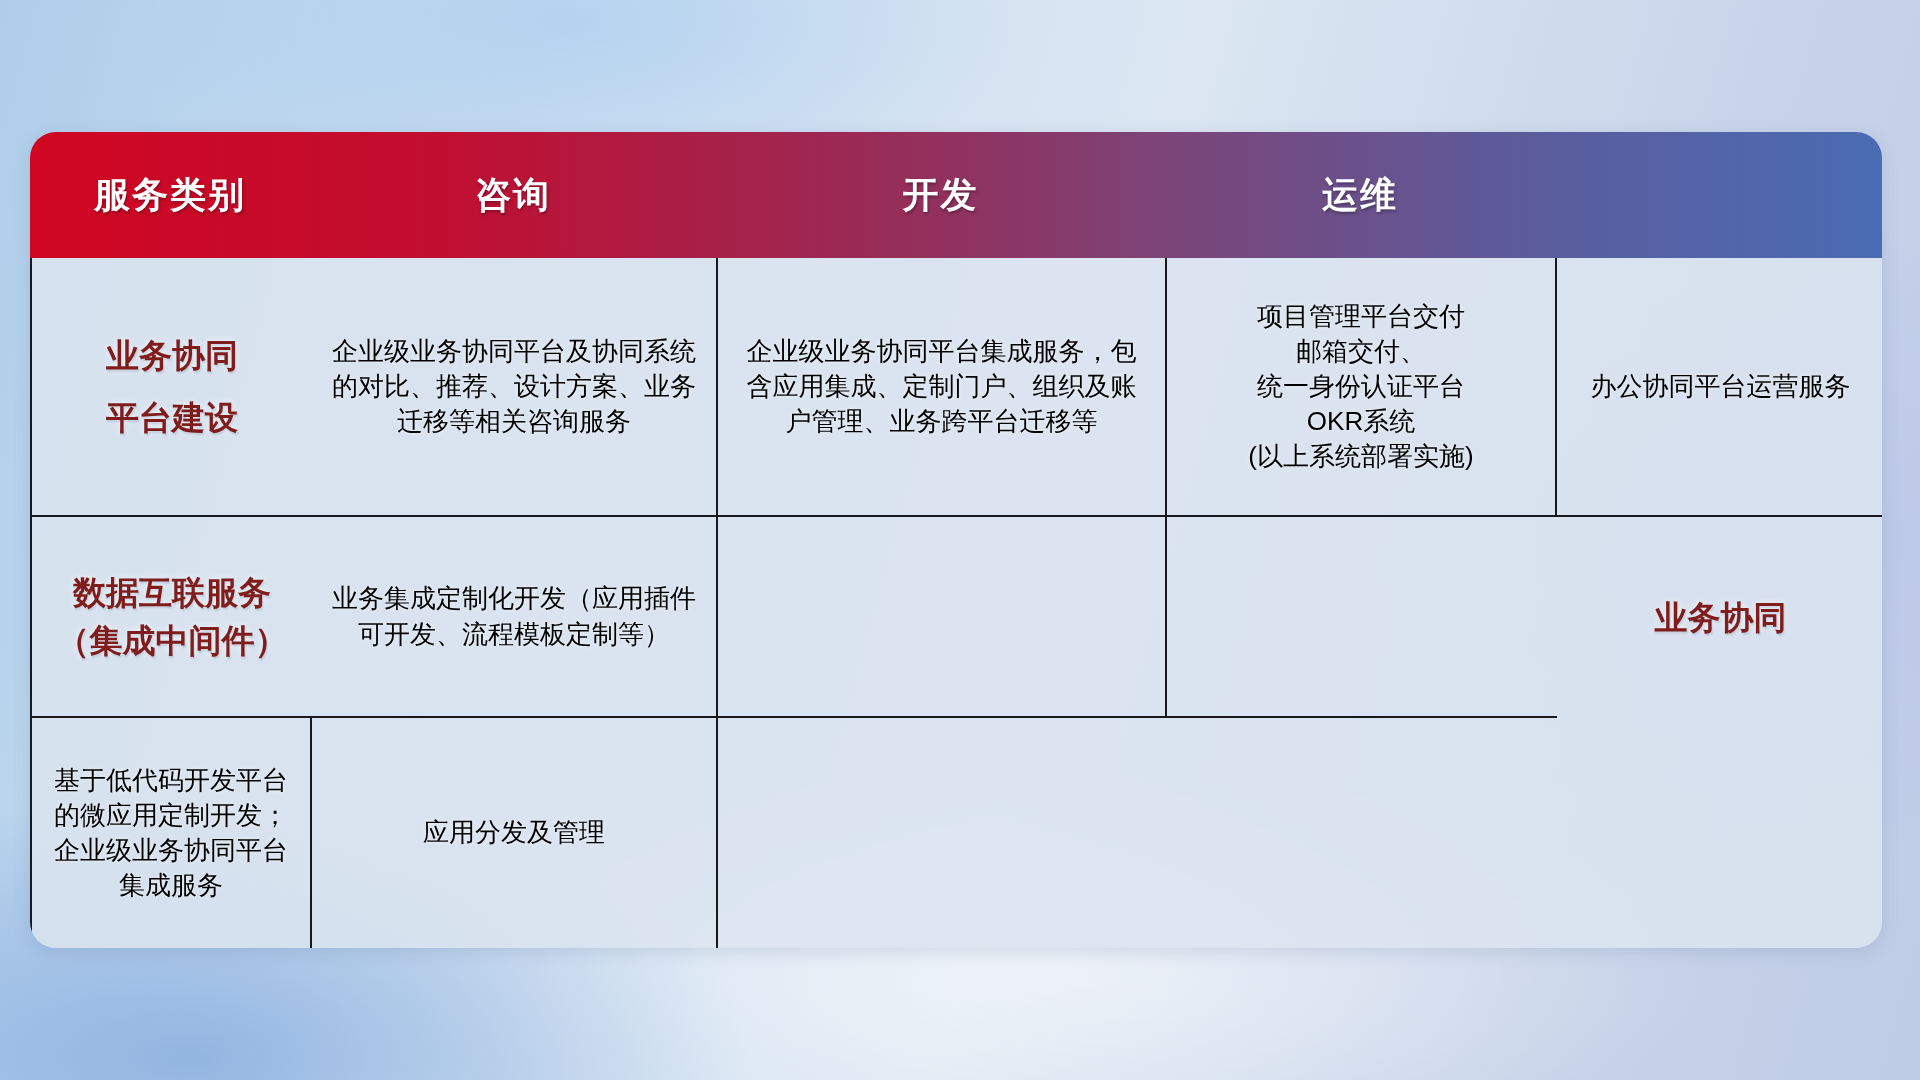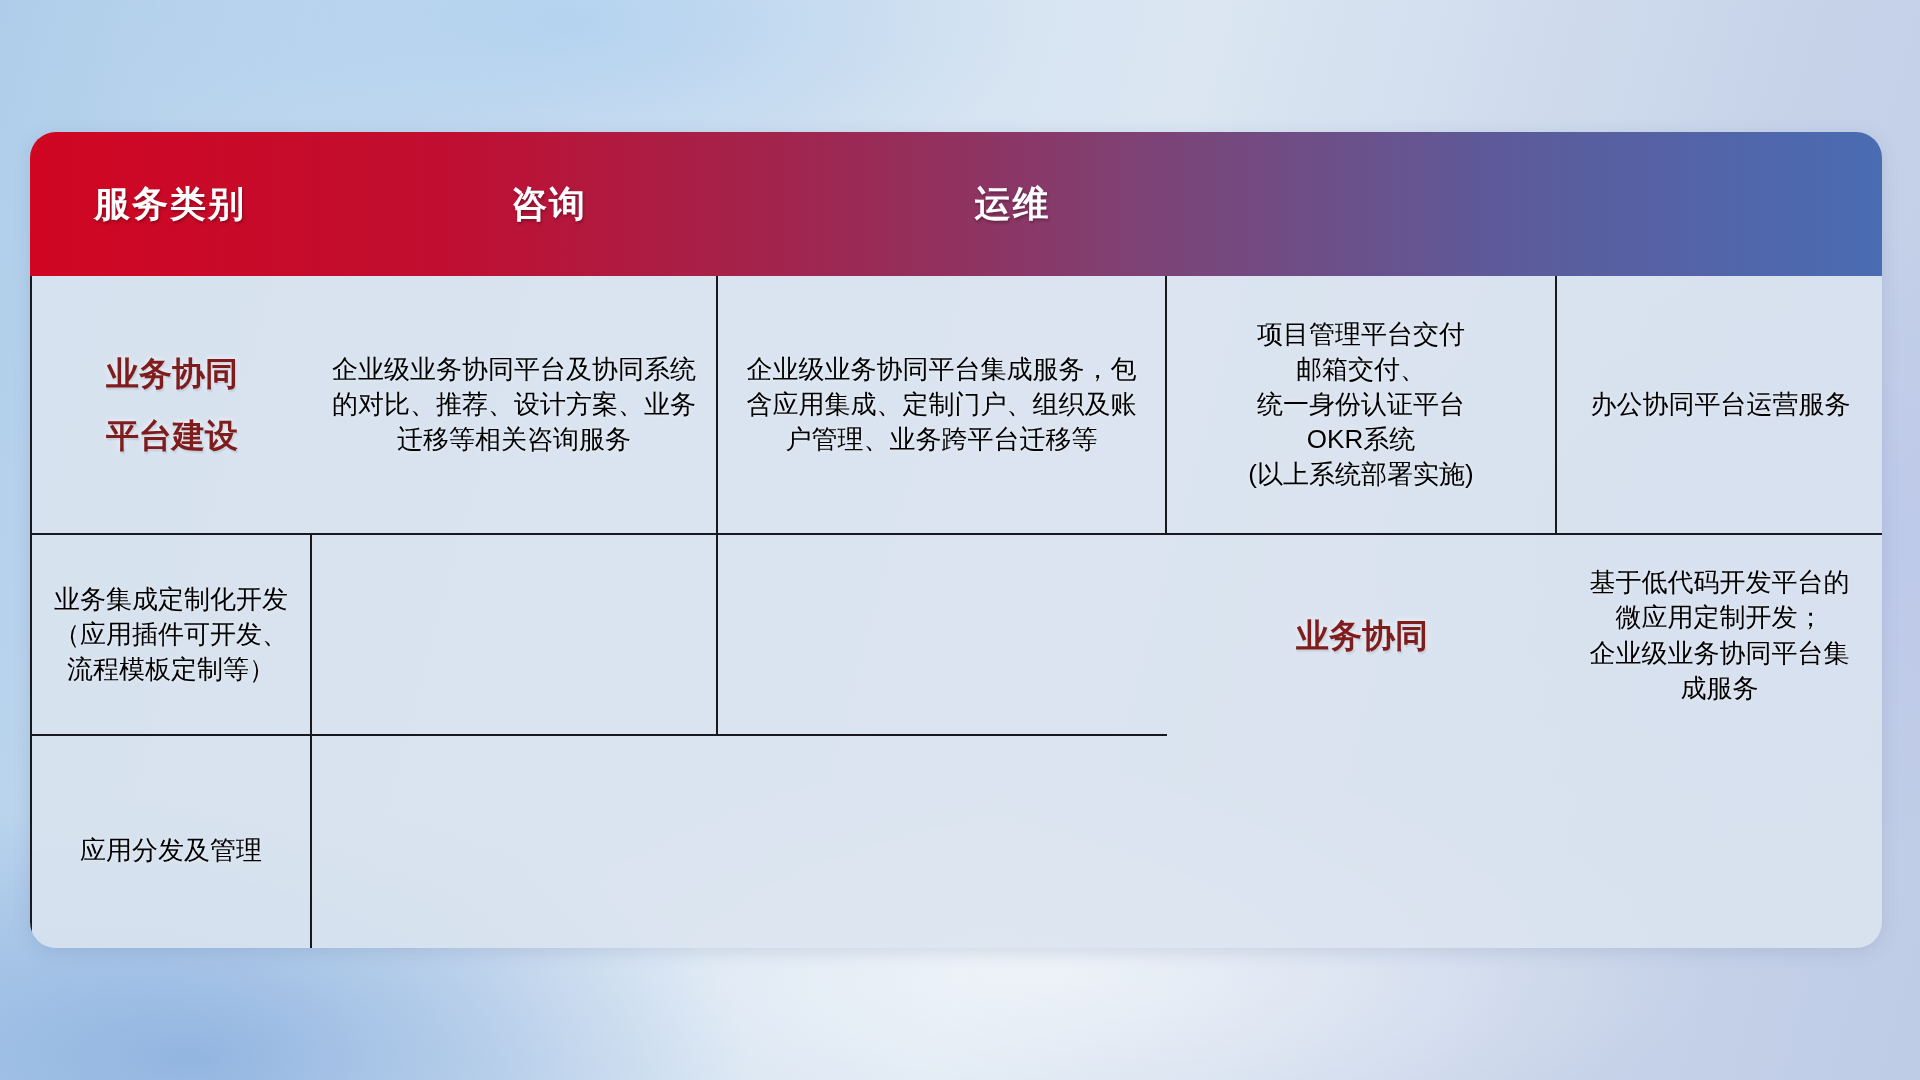--- a/index.html
+++ b/index.html
@@ -18,26 +18,25 @@
   .table-card {
     position: absolute;
     left: 30px; top: 132px;
     width: 1852px; height: 816px;
     border-radius: 26px;
     overflow: hidden;
     box-shadow: 0 4px 18px rgba(90,110,150,0.18);
   }
 
   .table-header {
-    height: 144px;
+    height: 126px;
     display: grid;
     grid-template-columns: 280px 406px 449px 390px 327px;
     background: linear-gradient(90deg, #d00622 0%, #c10e30 22%, #9a2a55 45%, #7a4579 62%, #5c5b9b 80%, #4a6cb3 100%);
     align-items: center;
-    gap: 36px;
   }
   .header-cell {
     text-align: center;
     color: #ffffff;
     font-size: 36px;
     font-weight: 700;
     letter-spacing: 2px;
     text-shadow: 1px 2px 3px rgba(0,0,0,0.30);
   }
 
@@ -77,20 +76,21 @@
   .cat-tall { line-height: 1.85; }
 </style>
 </head>
 <body>
 
 <div class="table-card">
 
   <div class="table-header">
     <div class="header-cell">服务类别</div>
     <div class="header-cell">咨询</div>
+    <div class="header-cell">开发</div>
     <div class="header-cell">运维</div>
   </div>
 
   <div class="table-body">
 
     <div class="cell rule-bottom">
       <span class="cat-text cat-tall">业务协同
 平台建设</span>
     </div>
     <div class="cell rule-bottom rule-right">
@@ -103,20 +103,24 @@
       <span class="cell-text">项目管理平台交付
 邮箱交付、
 统一身份认证平台
 OKR系统
 (以上系统部署实施)</span>
     </div>
     <div class="cell rule-bottom">
       <span class="cell-text">办公协同平台运营服务</span>
     </div>
 
+    <div class="cell rule-bottom">
+      <span class="cat-text">数据互联服务
+（集成中间件）</span>
+    </div>
     <div class="cell rule-bottom rule-right">
       <span class="cell-text">业务集成定制化开发（应用插件可开发、流程模板定制等）</span>
     </div>
     <div class="cell rule-bottom rule-right">
       <span class="cell-text"></span>
     </div>
     <div class="cell rule-bottom">
       <span class="cell-text"></span>
     </div>
 

